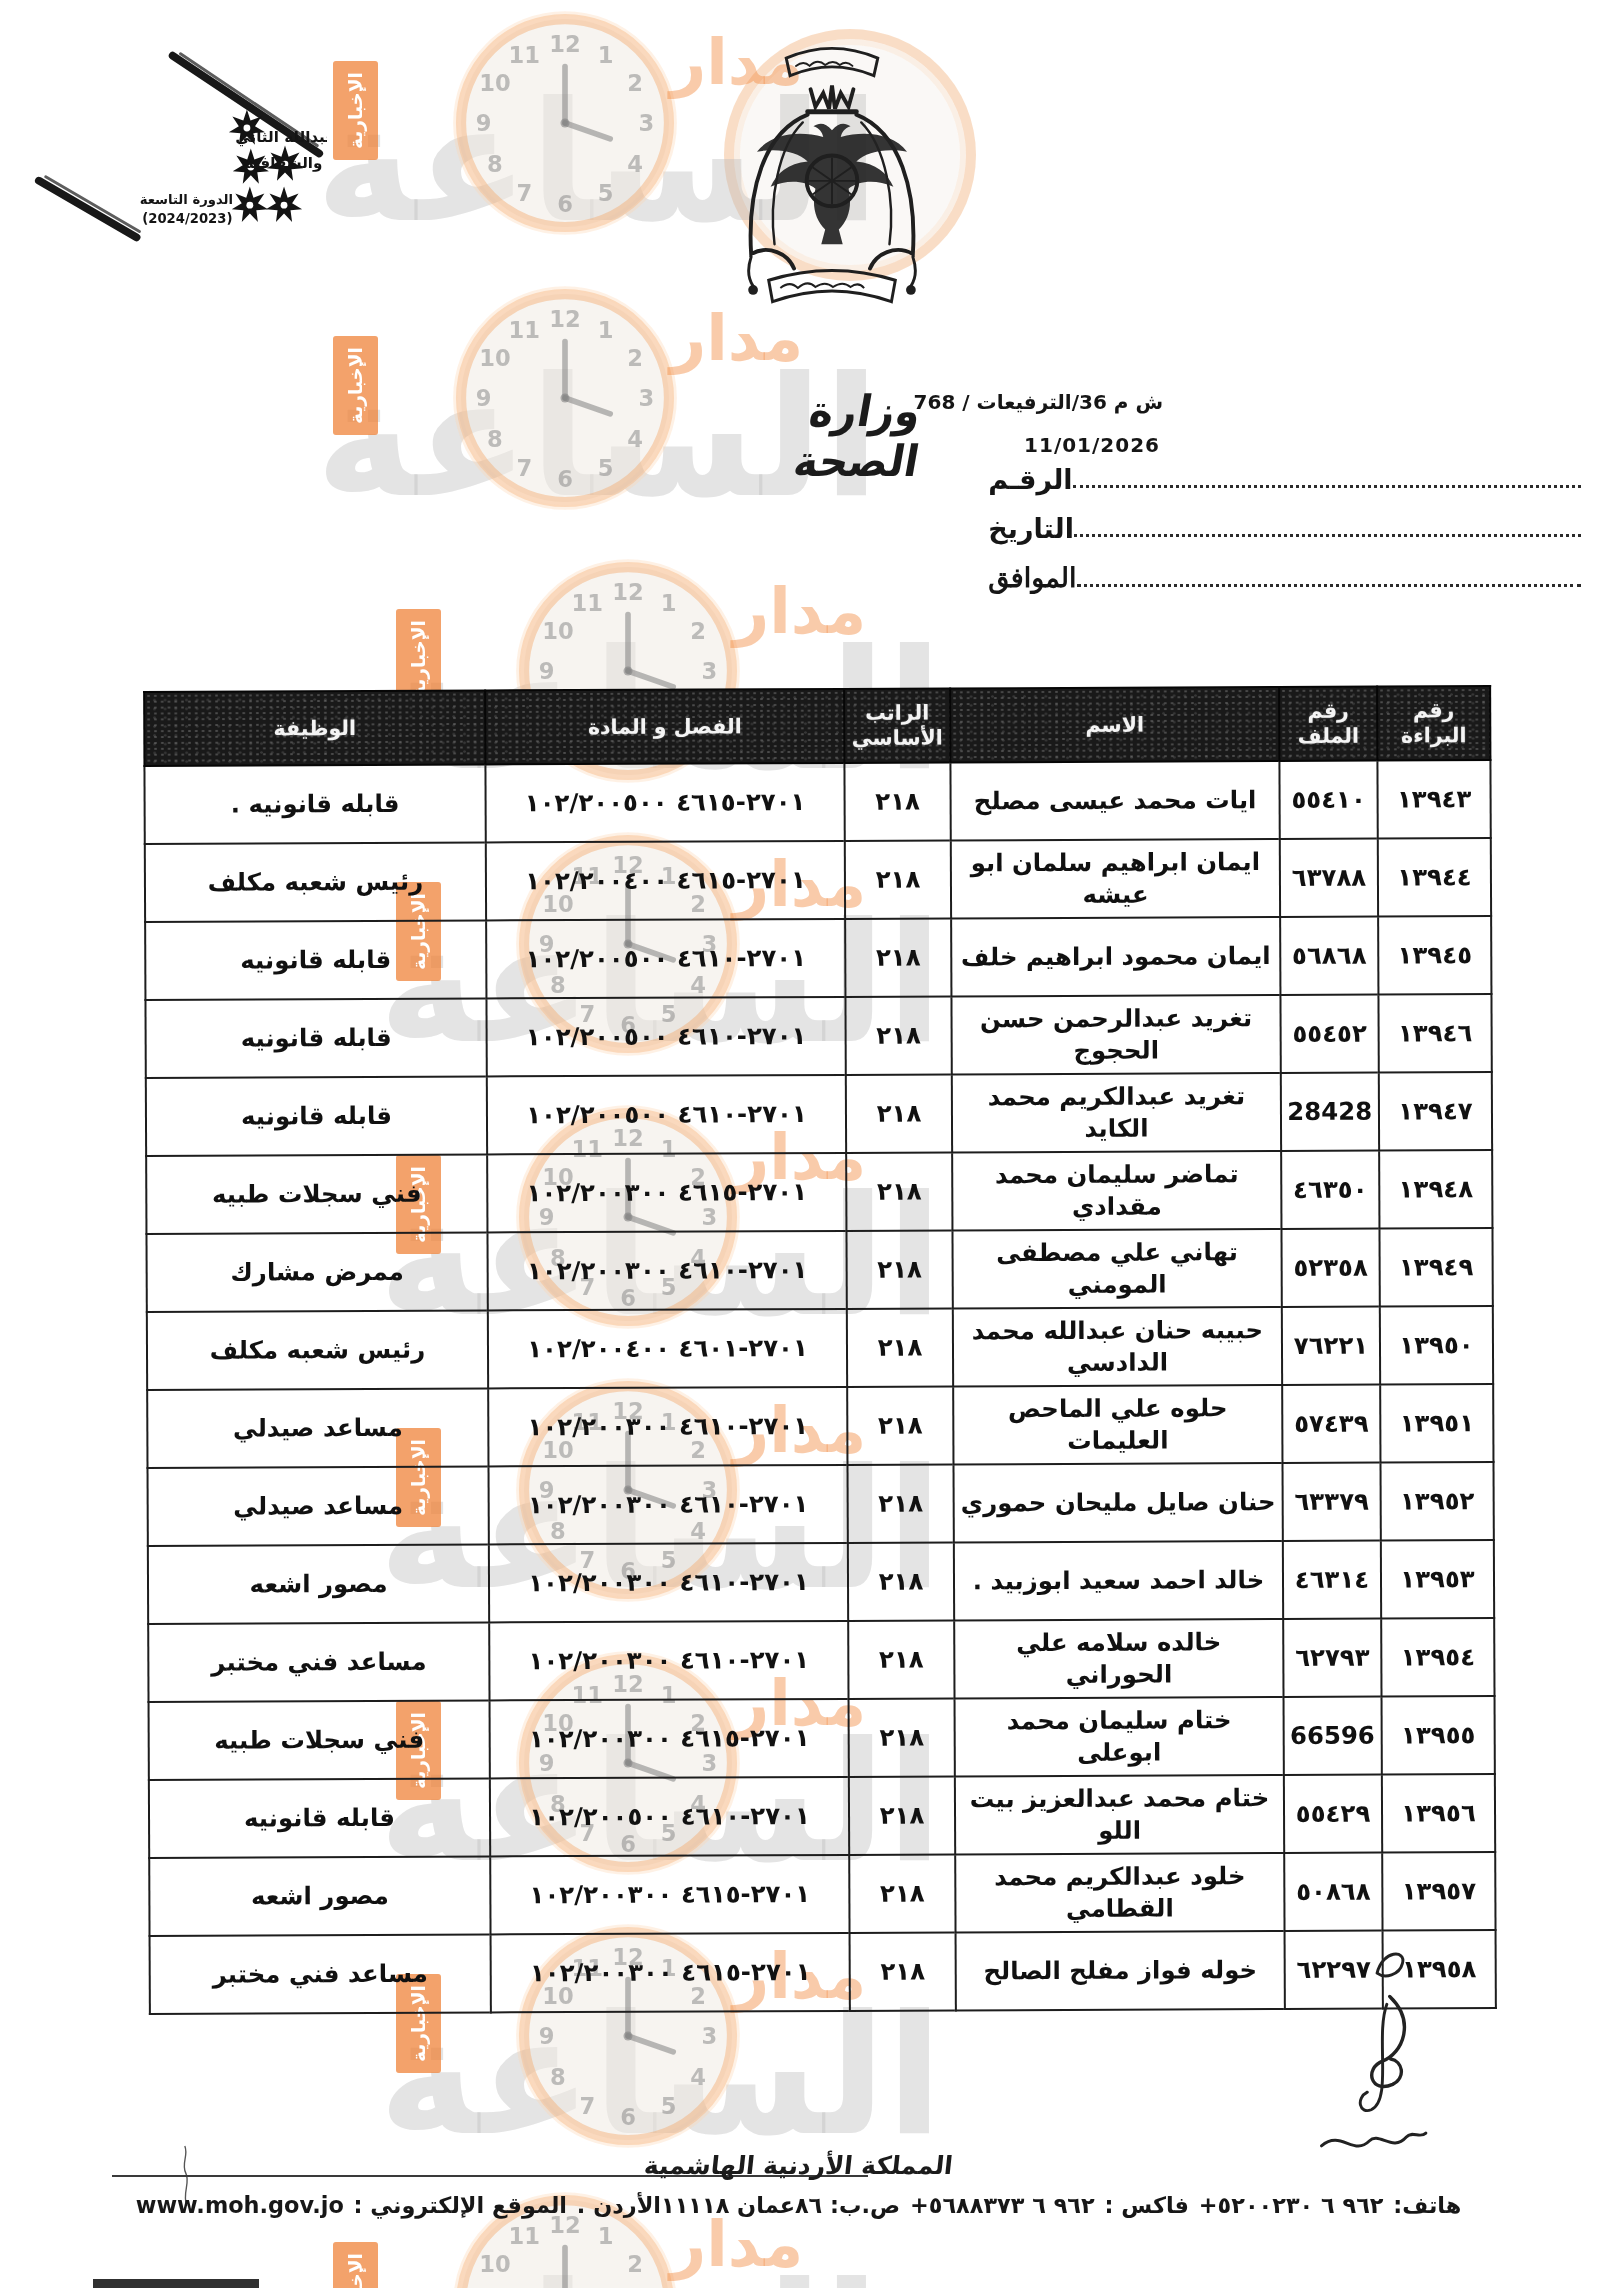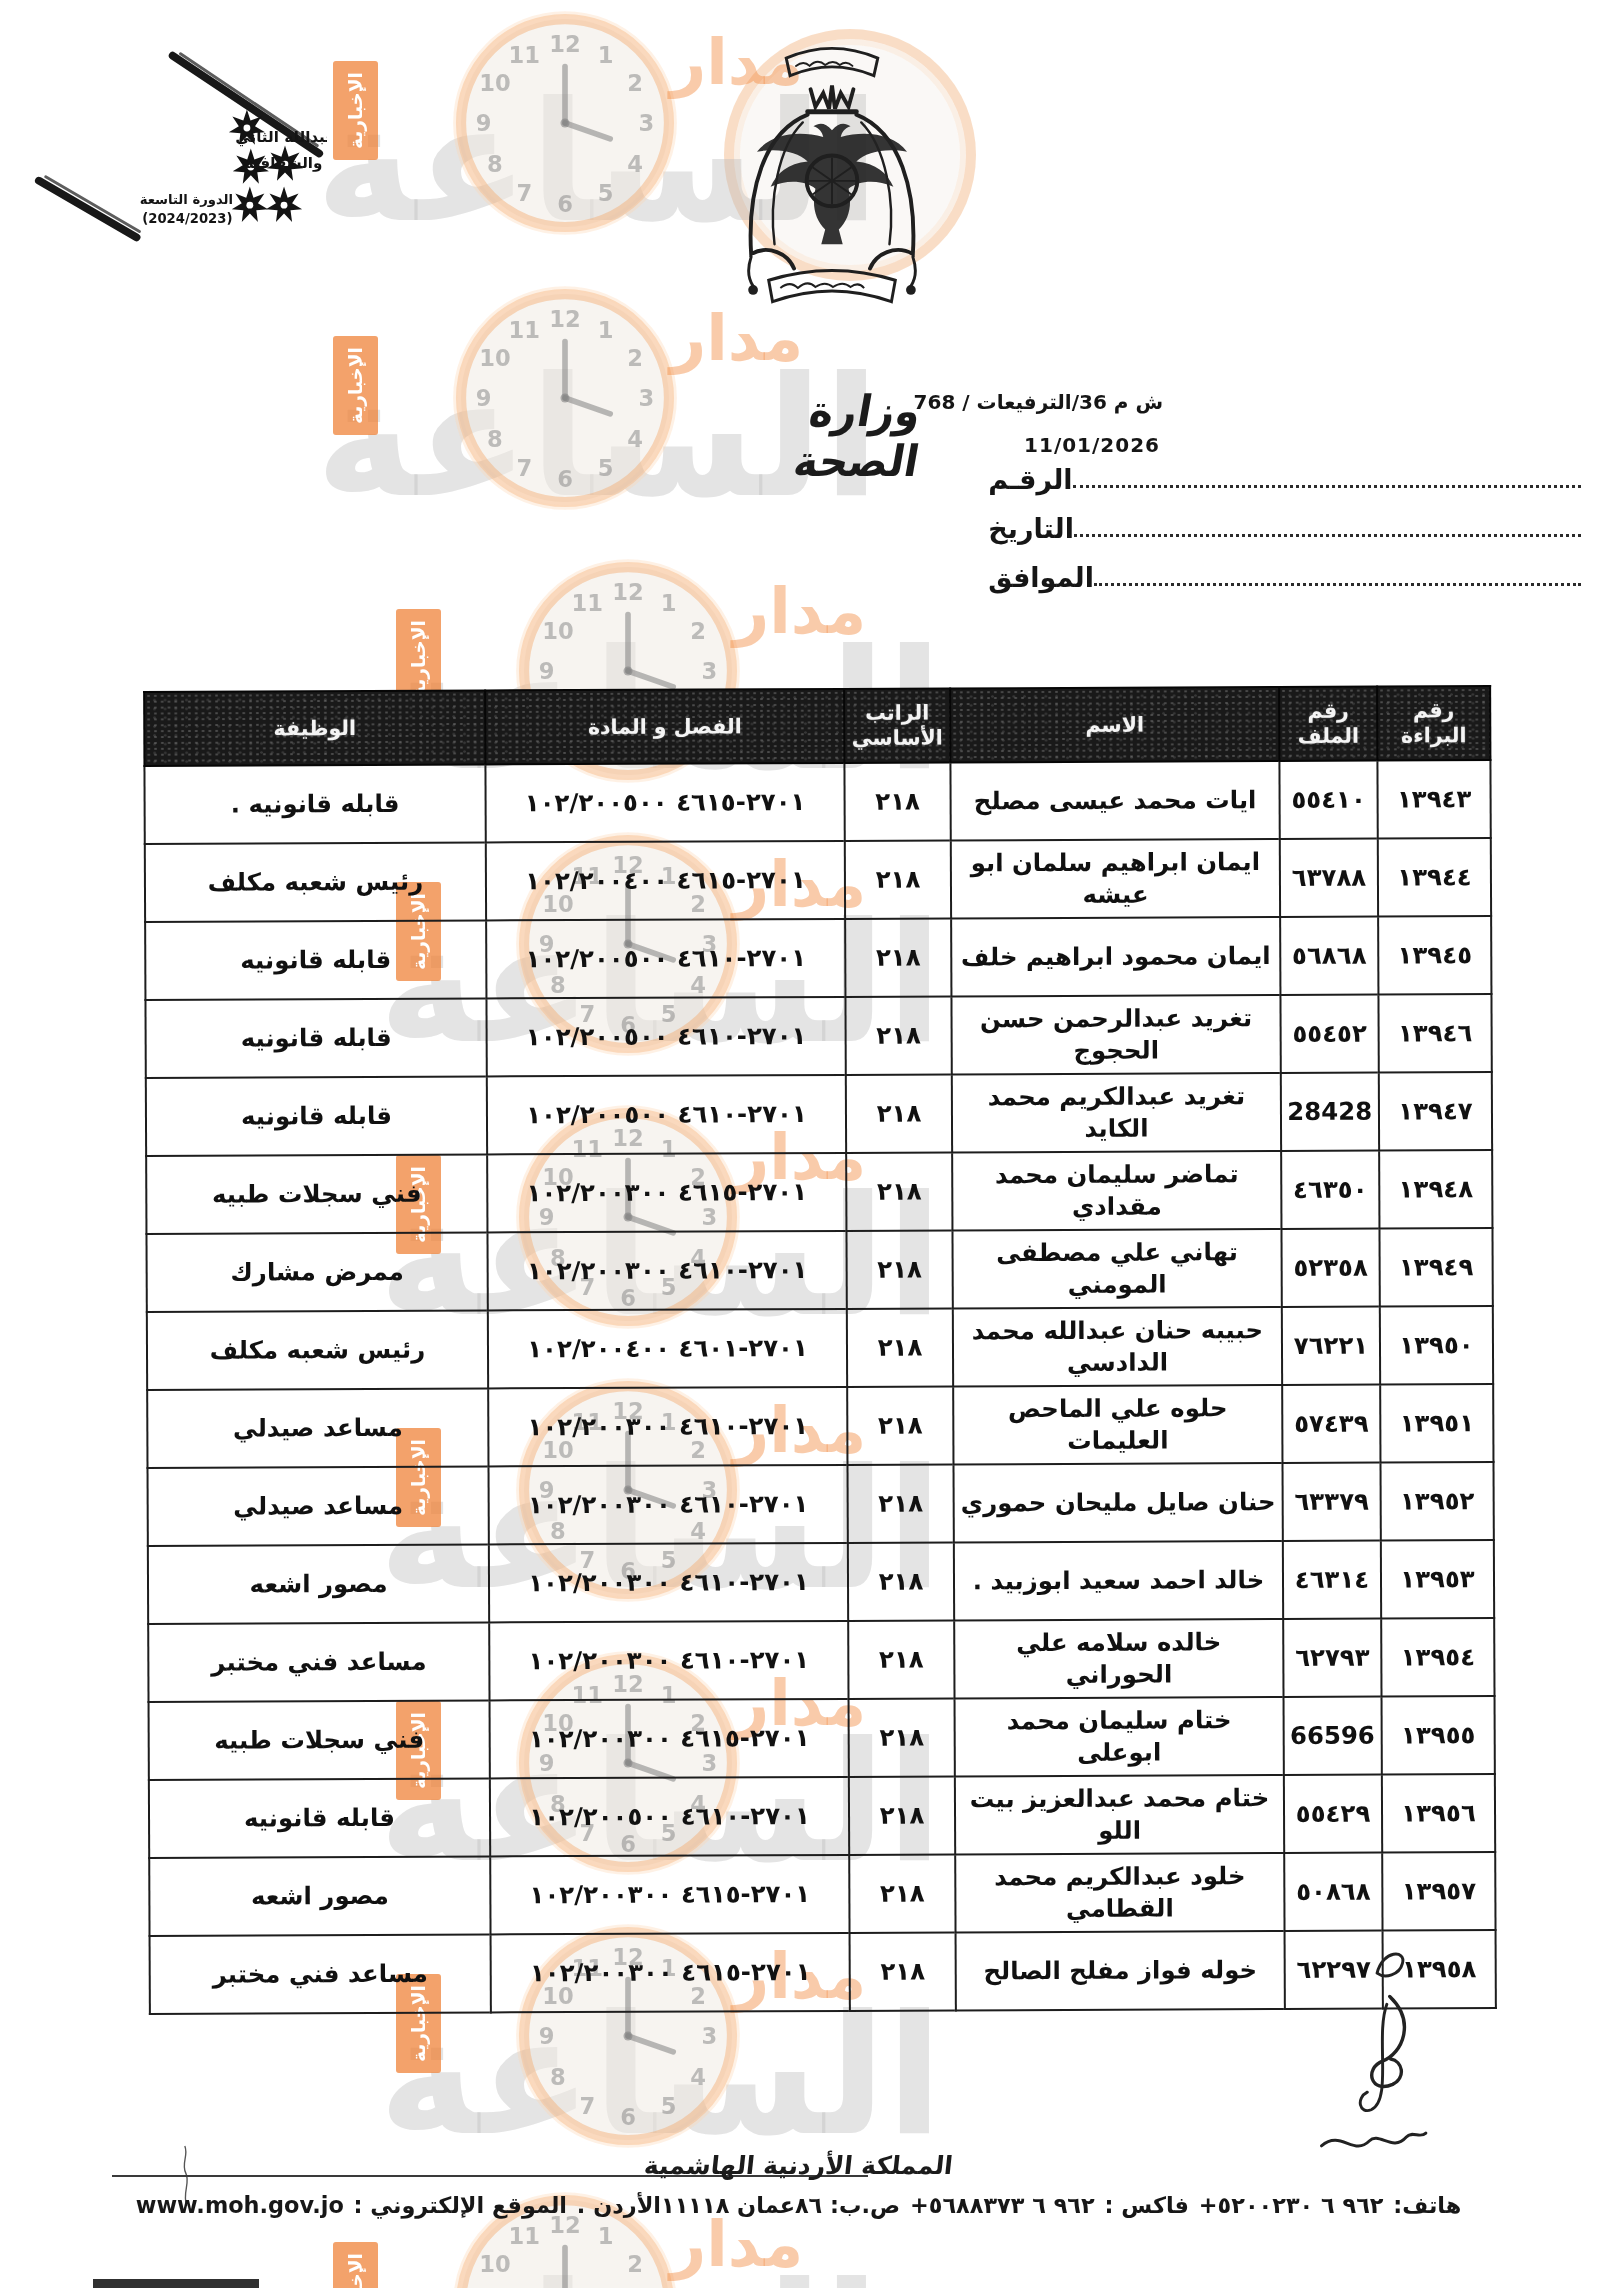--- a/index.html
+++ b/index.html
@@ -423,21 +423,21 @@
   <div class="ref-line1">ش م 36/الترفيعات / 768</div>
   <div class="ref-date">11/01/2026</div>
   <div class="ref-row" style="top:513px;">
     <span class="lbl">التاريخ</span>
     <span class="leader"></span>
   </div>
   <div class="ref-row" style="top:464px;">
     <span class="lbl">الرقـم</span>
     <span class="leader"></span>
   </div>
-  <div class="ref-row" style="top:562px;">
+  <div class="ref-row" style="top:562px;font-family:Liberation Serif, serif;">
     <span class="lbl">الموافق</span>
     <span class="leader"></span>
   </div>
 
   <table class="doc-table" dir="rtl">
     <colgroup>
       <col style="width:113px">
         <col style="width:98px">
         <col style="width:329px">
       <col style="width:106px">

